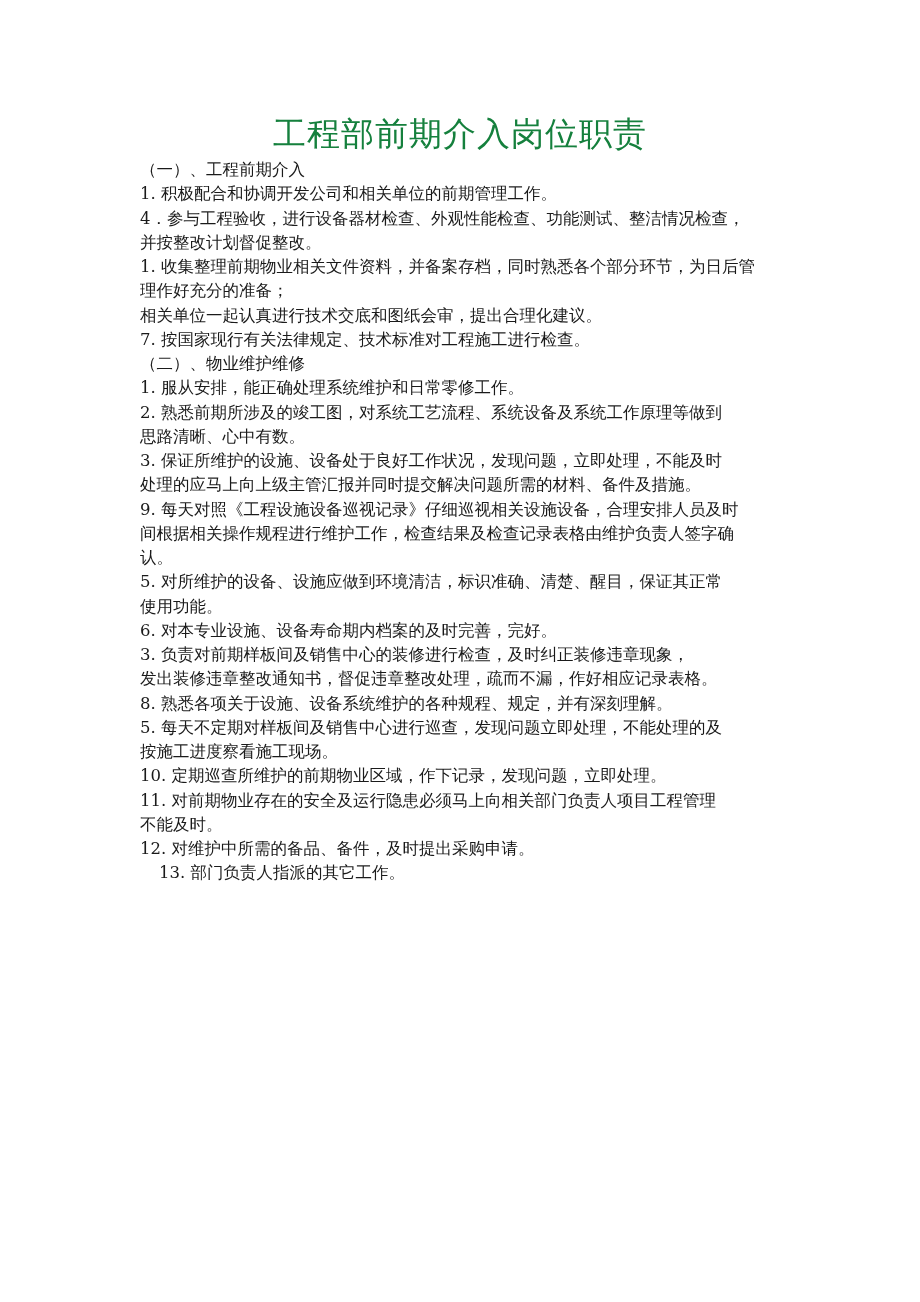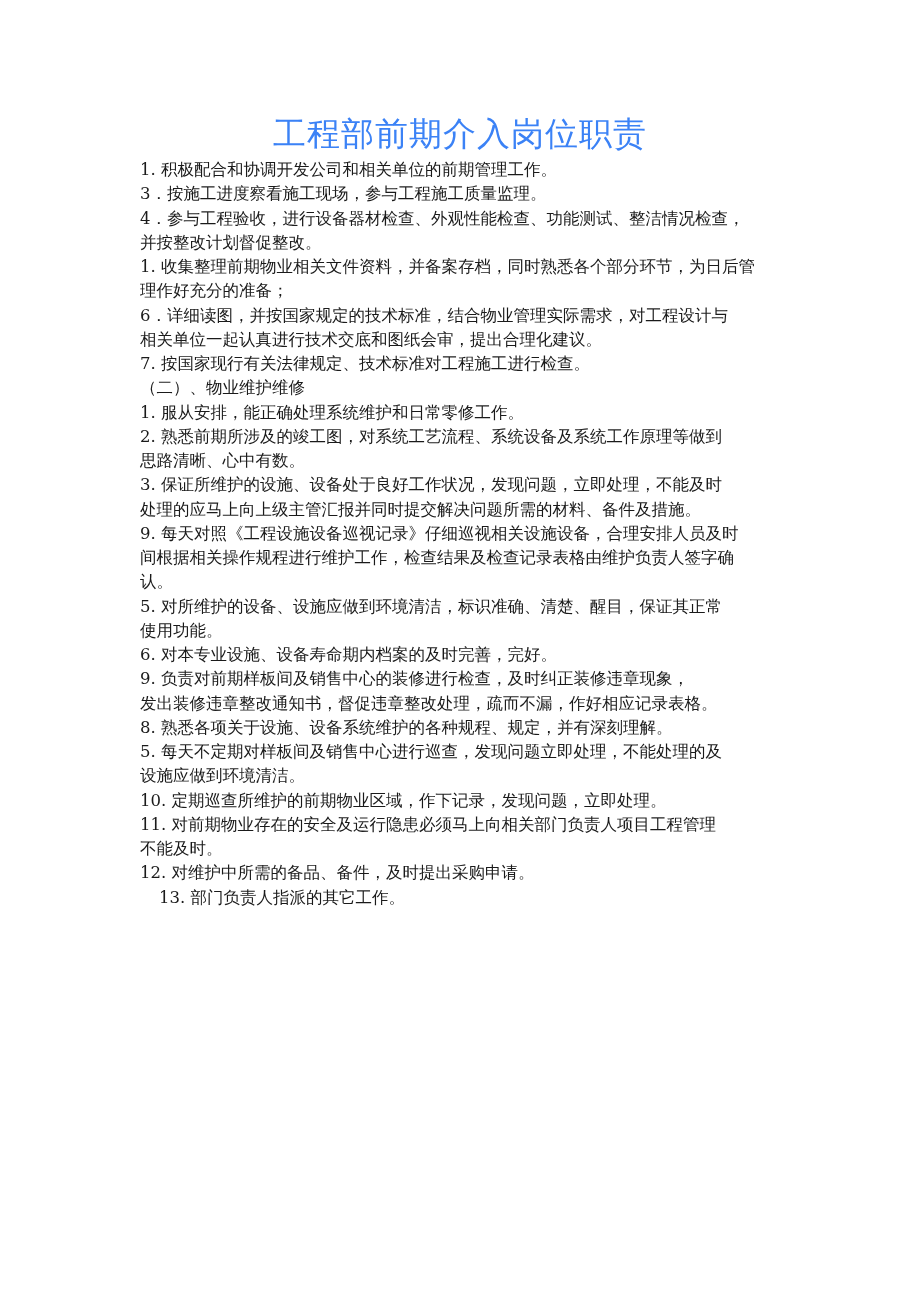--- a/index.html
+++ b/index.html
@@ -24,21 +24,21 @@
     }
     .title {
       position: absolute;
       left: 0;
       top: 112px;
       width: 920px;
       text-align: center;
       font-family: "DejaVu Sans", "Liberation Sans", sans-serif;
       font-size: 33px;
       line-height: 44px;
-      color: #3b82f6;
+      color: #15803d;
       letter-spacing: 1px;
     }
     .body-text {
       position: absolute;
       left: 140px;
       top: 158px;
       width: 645px;
     }
     .line {
       font-size: 16.5px;
@@ -52,37 +52,34 @@
     }
   </style>
 </head>
 <body>
 
 <div class="page">
   <div class="title">工程部前期介入岗位职责</div>
 
   <div class="body-text">
 
+    <div class="line">（一）、工程前期介入</div>
 
     <div>
       <div class="line">1. 积极配合和协调开发公司和相关单位的前期管理工作。</div>
-    </div>
-    <div>
-      <div class="line">3．按施工进度察看施工现场，参与工程施工质量监理。</div>
     </div>
     <div>
       <div class="line">4．参与工程验收，进行设备器材检查、外观性能检查、功能测试、整洁情况检查，</div>
       <div class="line">并按整改计划督促整改。</div>
     </div>
     <div>
       <div class="line">1. 收集整理前期物业相关文件资料，并备案存档，同时熟悉各个部分环节，为日后管</div>
       <div class="line">理作好充分的准备；</div>
     </div>
     <div>
-      <div class="line">6．详细读图，并按国家规定的技术标准，结合物业管理实际需求，对工程设计与</div>
       <div class="line">相关单位一起认真进行技术交底和图纸会审，提出合理化建议。</div>
     </div>
     <div>
       <div class="line">7. 按国家现行有关法律规定、技术标准对工程施工进行检查。</div>
     </div>
 
     <div class="line">（二）、物业维护维修</div>
 
     <div>
       <div class="line">1. 服从安排，能正确处理系统维护和日常零修工作。</div>
@@ -101,29 +98,29 @@
       <div class="line">认。</div>
     </div>
     <div>
       <div class="line">5. 对所维护的设备、设施应做到环境清洁，标识准确、清楚、醒目，保证其正常</div>
       <div class="line">使用功能。</div>
     </div>
     <div>
       <div class="line">6. 对本专业设施、设备寿命期内档案的及时完善，完好。</div>
     </div>
     <div>
-      <div class="line">9. 负责对前期样板间及销售中心的装修进行检查，及时纠正装修违章现象，</div>
+      <div class="line">3. 负责对前期样板间及销售中心的装修进行检查，及时纠正装修违章现象，</div>
       <div class="line">发出装修违章整改通知书，督促违章整改处理，疏而不漏，作好相应记录表格。</div>
     </div>
     <div>
       <div class="line">8. 熟悉各项关于设施、设备系统维护的各种规程、规定，并有深刻理解。</div>
     </div>
     <div>
       <div class="line">5. 每天不定期对样板间及销售中心进行巡查，发现问题立即处理，不能处理的及</div>
-      <div class="line">设施应做到环境清洁。</div>
+      <div class="line">按施工进度察看施工现场。</div>
     </div>
     <div>
       <div class="line">10. 定期巡查所维护的前期物业区域，作下记录，发现问题，立即处理。</div>
     </div>
     <div>
       <div class="line">11. 对前期物业存在的安全及运行隐患必须马上向相关部门负责人项目工程管理</div>
       <div class="line">不能及时。</div>
     </div>
     <div>
       <div class="line">12. 对维护中所需的备品、备件，及时提出采购申请。</div>

